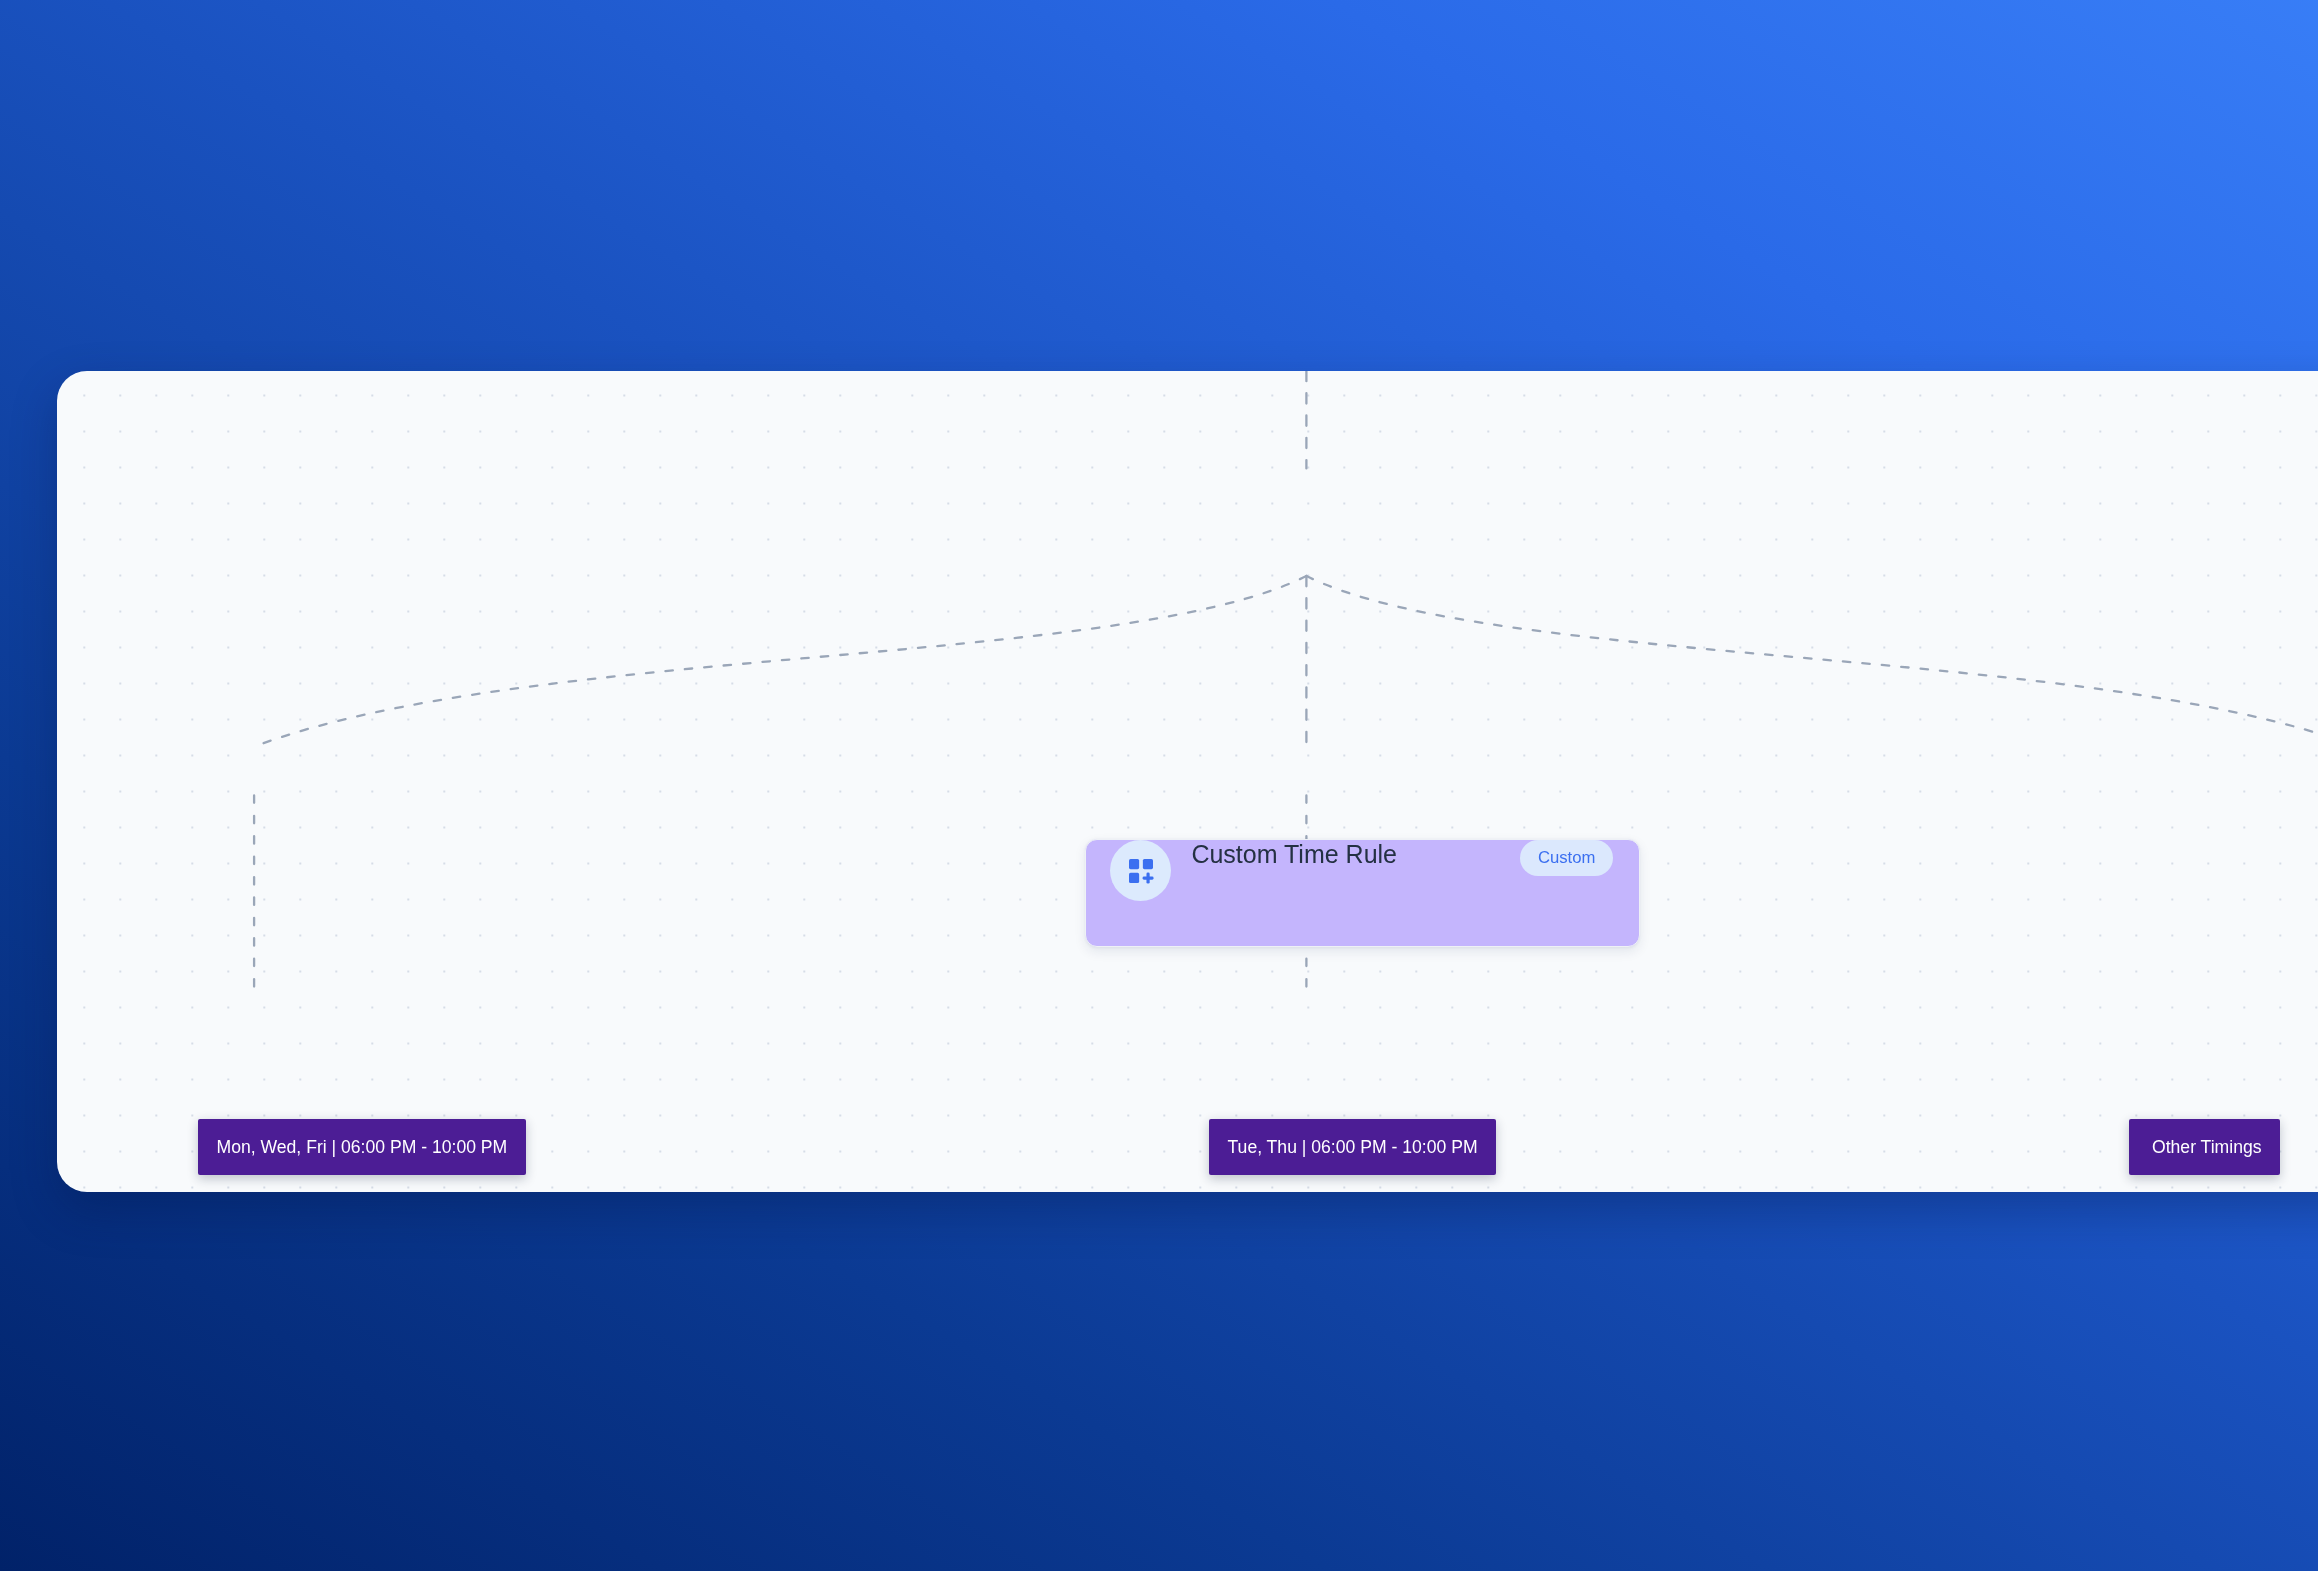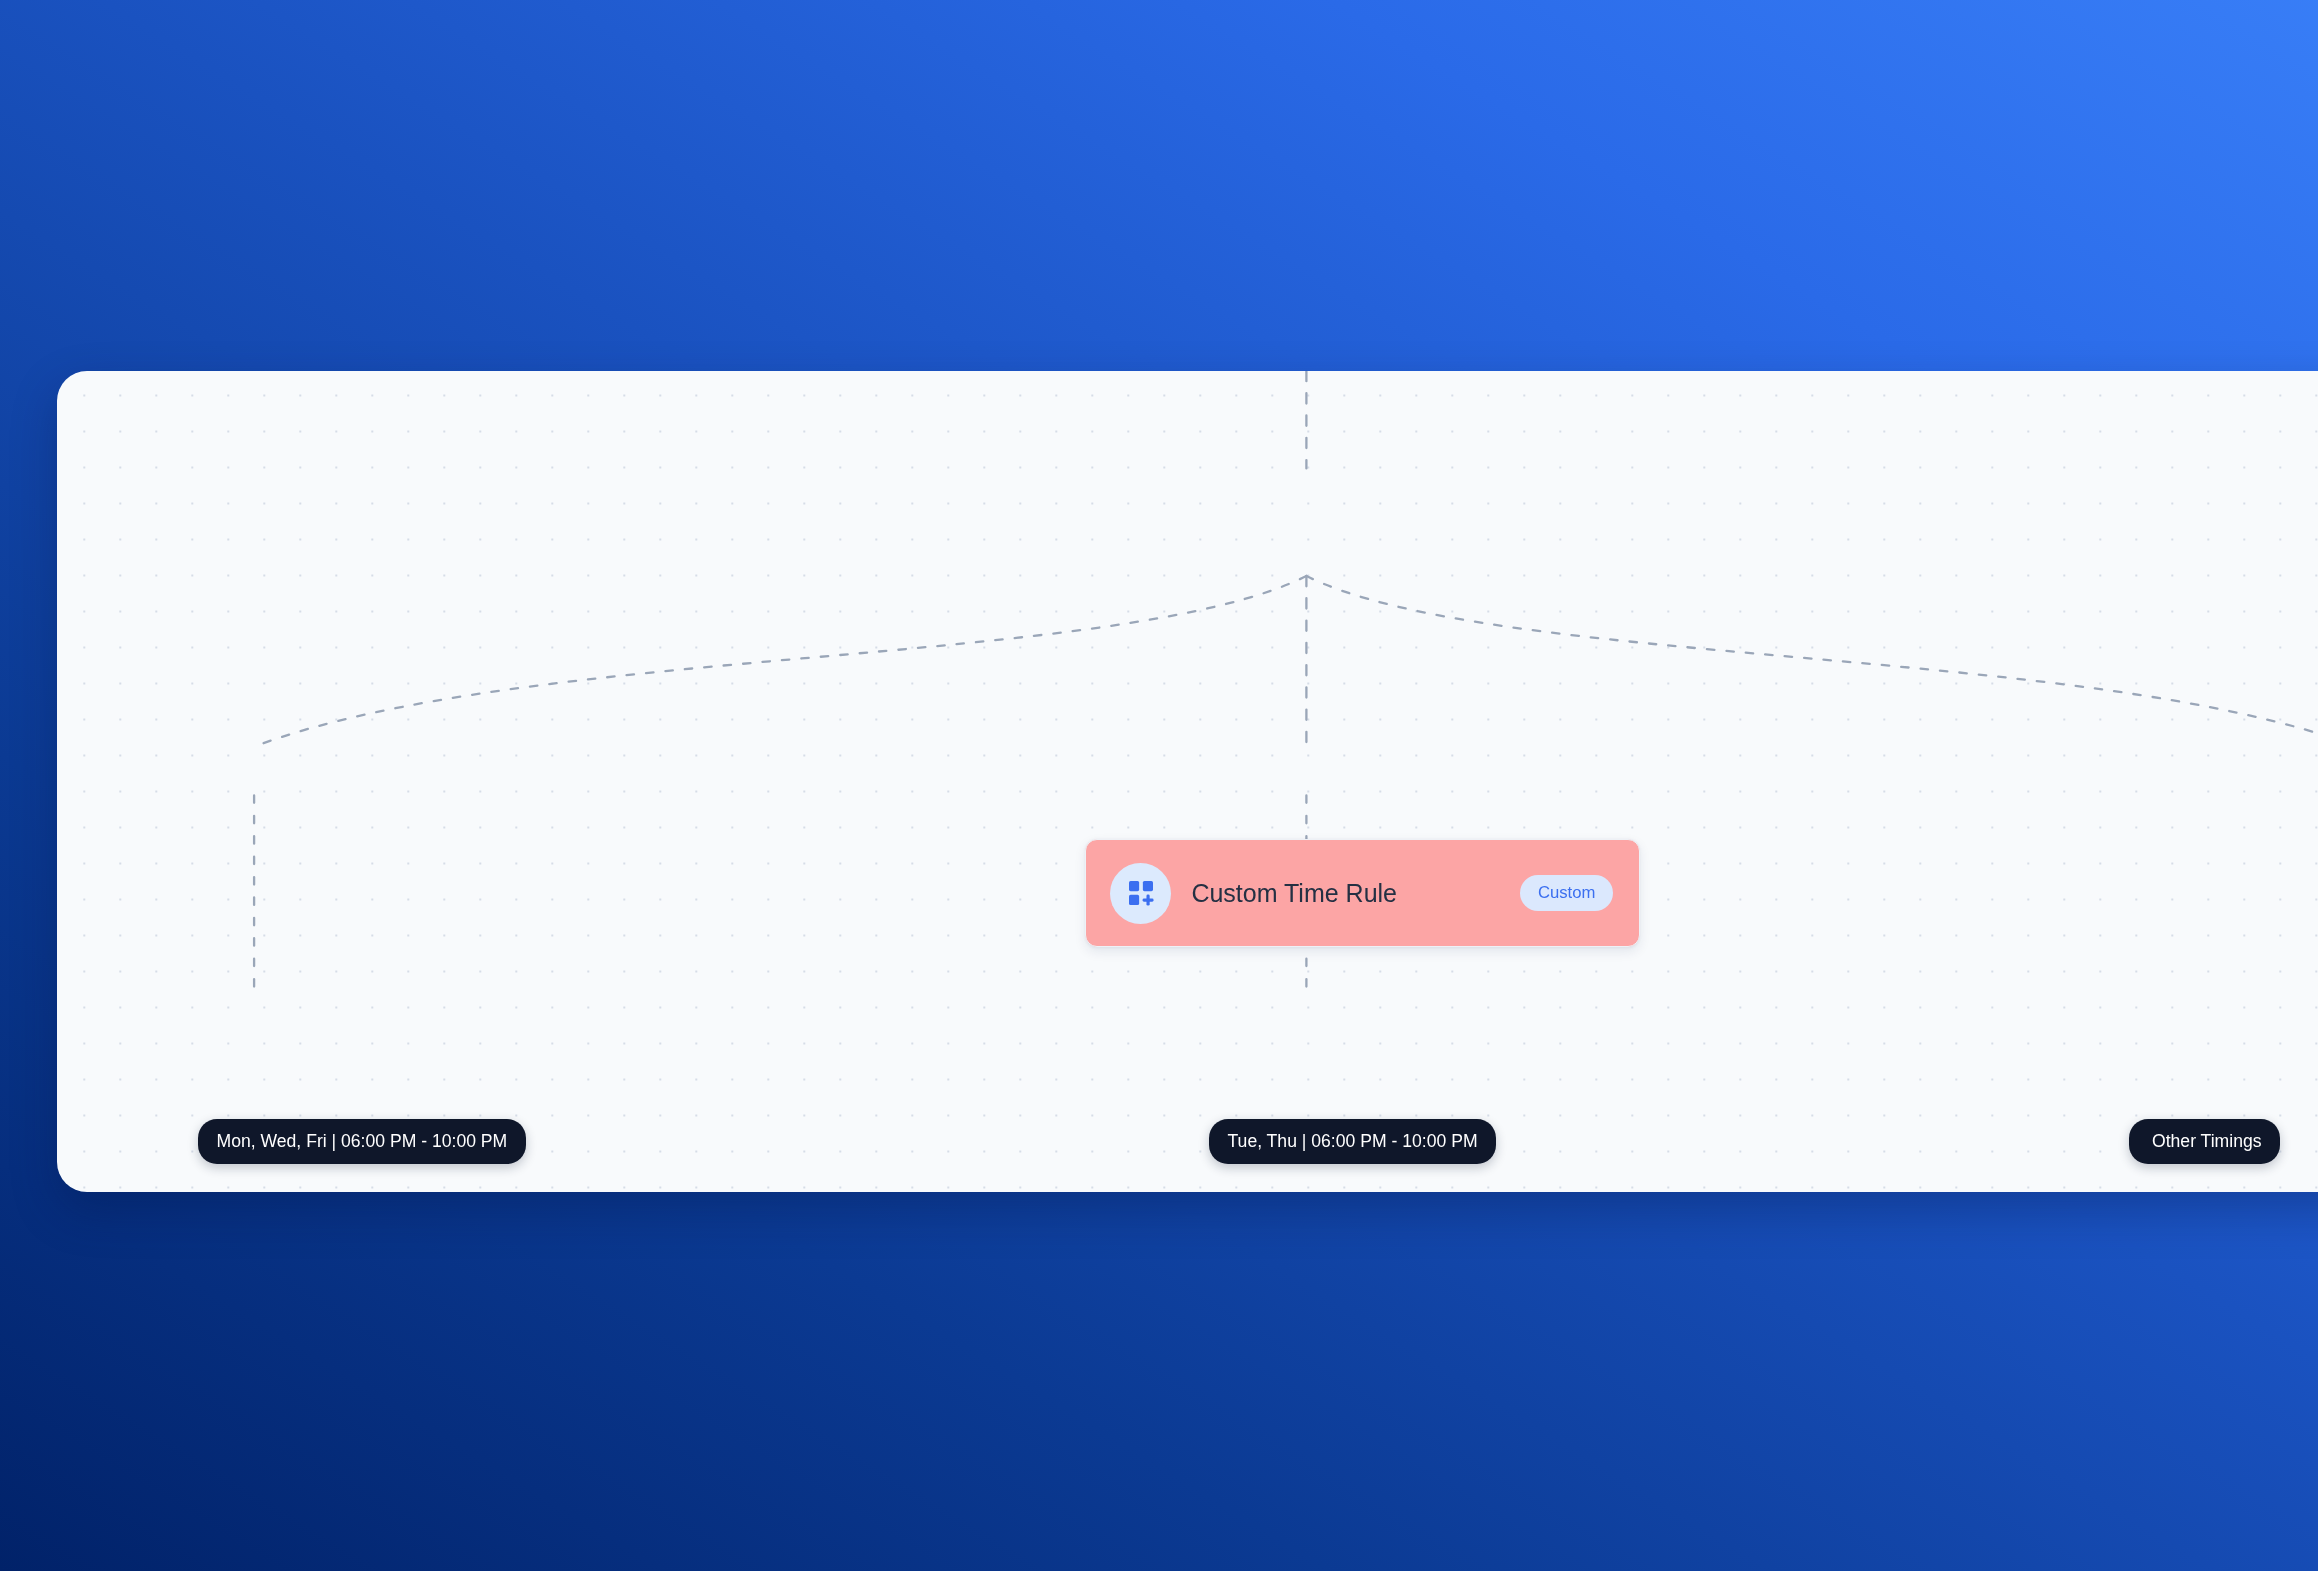--- a/index.html
+++ b/index.html
@@ -48,27 +48,27 @@
     position: absolute;
     inset: 0;
     width: 100%;
     height: 100%;
     pointer-events: none;
   }
 
   
   .node-card {
     position: absolute;
-    background: #fca5a5;
+    background: #c4b5fd;
     border: 0.5px solid #eef1f6;
     border-radius: 12px;
     box-shadow: 0 4.6px 12px rgba(15, 35, 80, 0.085),
                 0 0.9px 2.8px rgba(15, 35, 80, 0.05);
     display: flex;
-    align-items: center;
+    align-items: flex-start;
   }
 
   
   #root-node {
     left: 1028px;
     top: 468px;
     width: 555px;
     height: 108px;
     padding: 0 26px 0 24px;
     gap: 20.4px;
@@ -100,25 +100,25 @@
     display: flex;
     align-items: center;
     justify-content: center;
     flex: 0 0 auto;
   }
   .pill.blue  { background: #dbe8fd; color: #3b6ff0; padding: 8px 17.6px; }
 
   
   .time-badge {
     position: absolute;
-    background: #0f172a;
+    background: #4c1d95;
     color: #ffffff;
-    border-radius: 19px;
+    border-radius: 2px;
     font-size: 17.6px;
-    height: 45px;
+    height: 56px;
     display: flex;
     align-items: center;
     padding: 0 18.5px;
     white-space: nowrap;
     box-shadow: 0 3.7px 10.2px rgba(18, 30, 55, 0.24);
   }
   #badge-mon { left: 141px;  top: 748px; }
   #badge-tue { left: 1152px; top: 748px; }
   #badge-other { left: 2072px; top: 748px; padding-left: 23px; }
 

